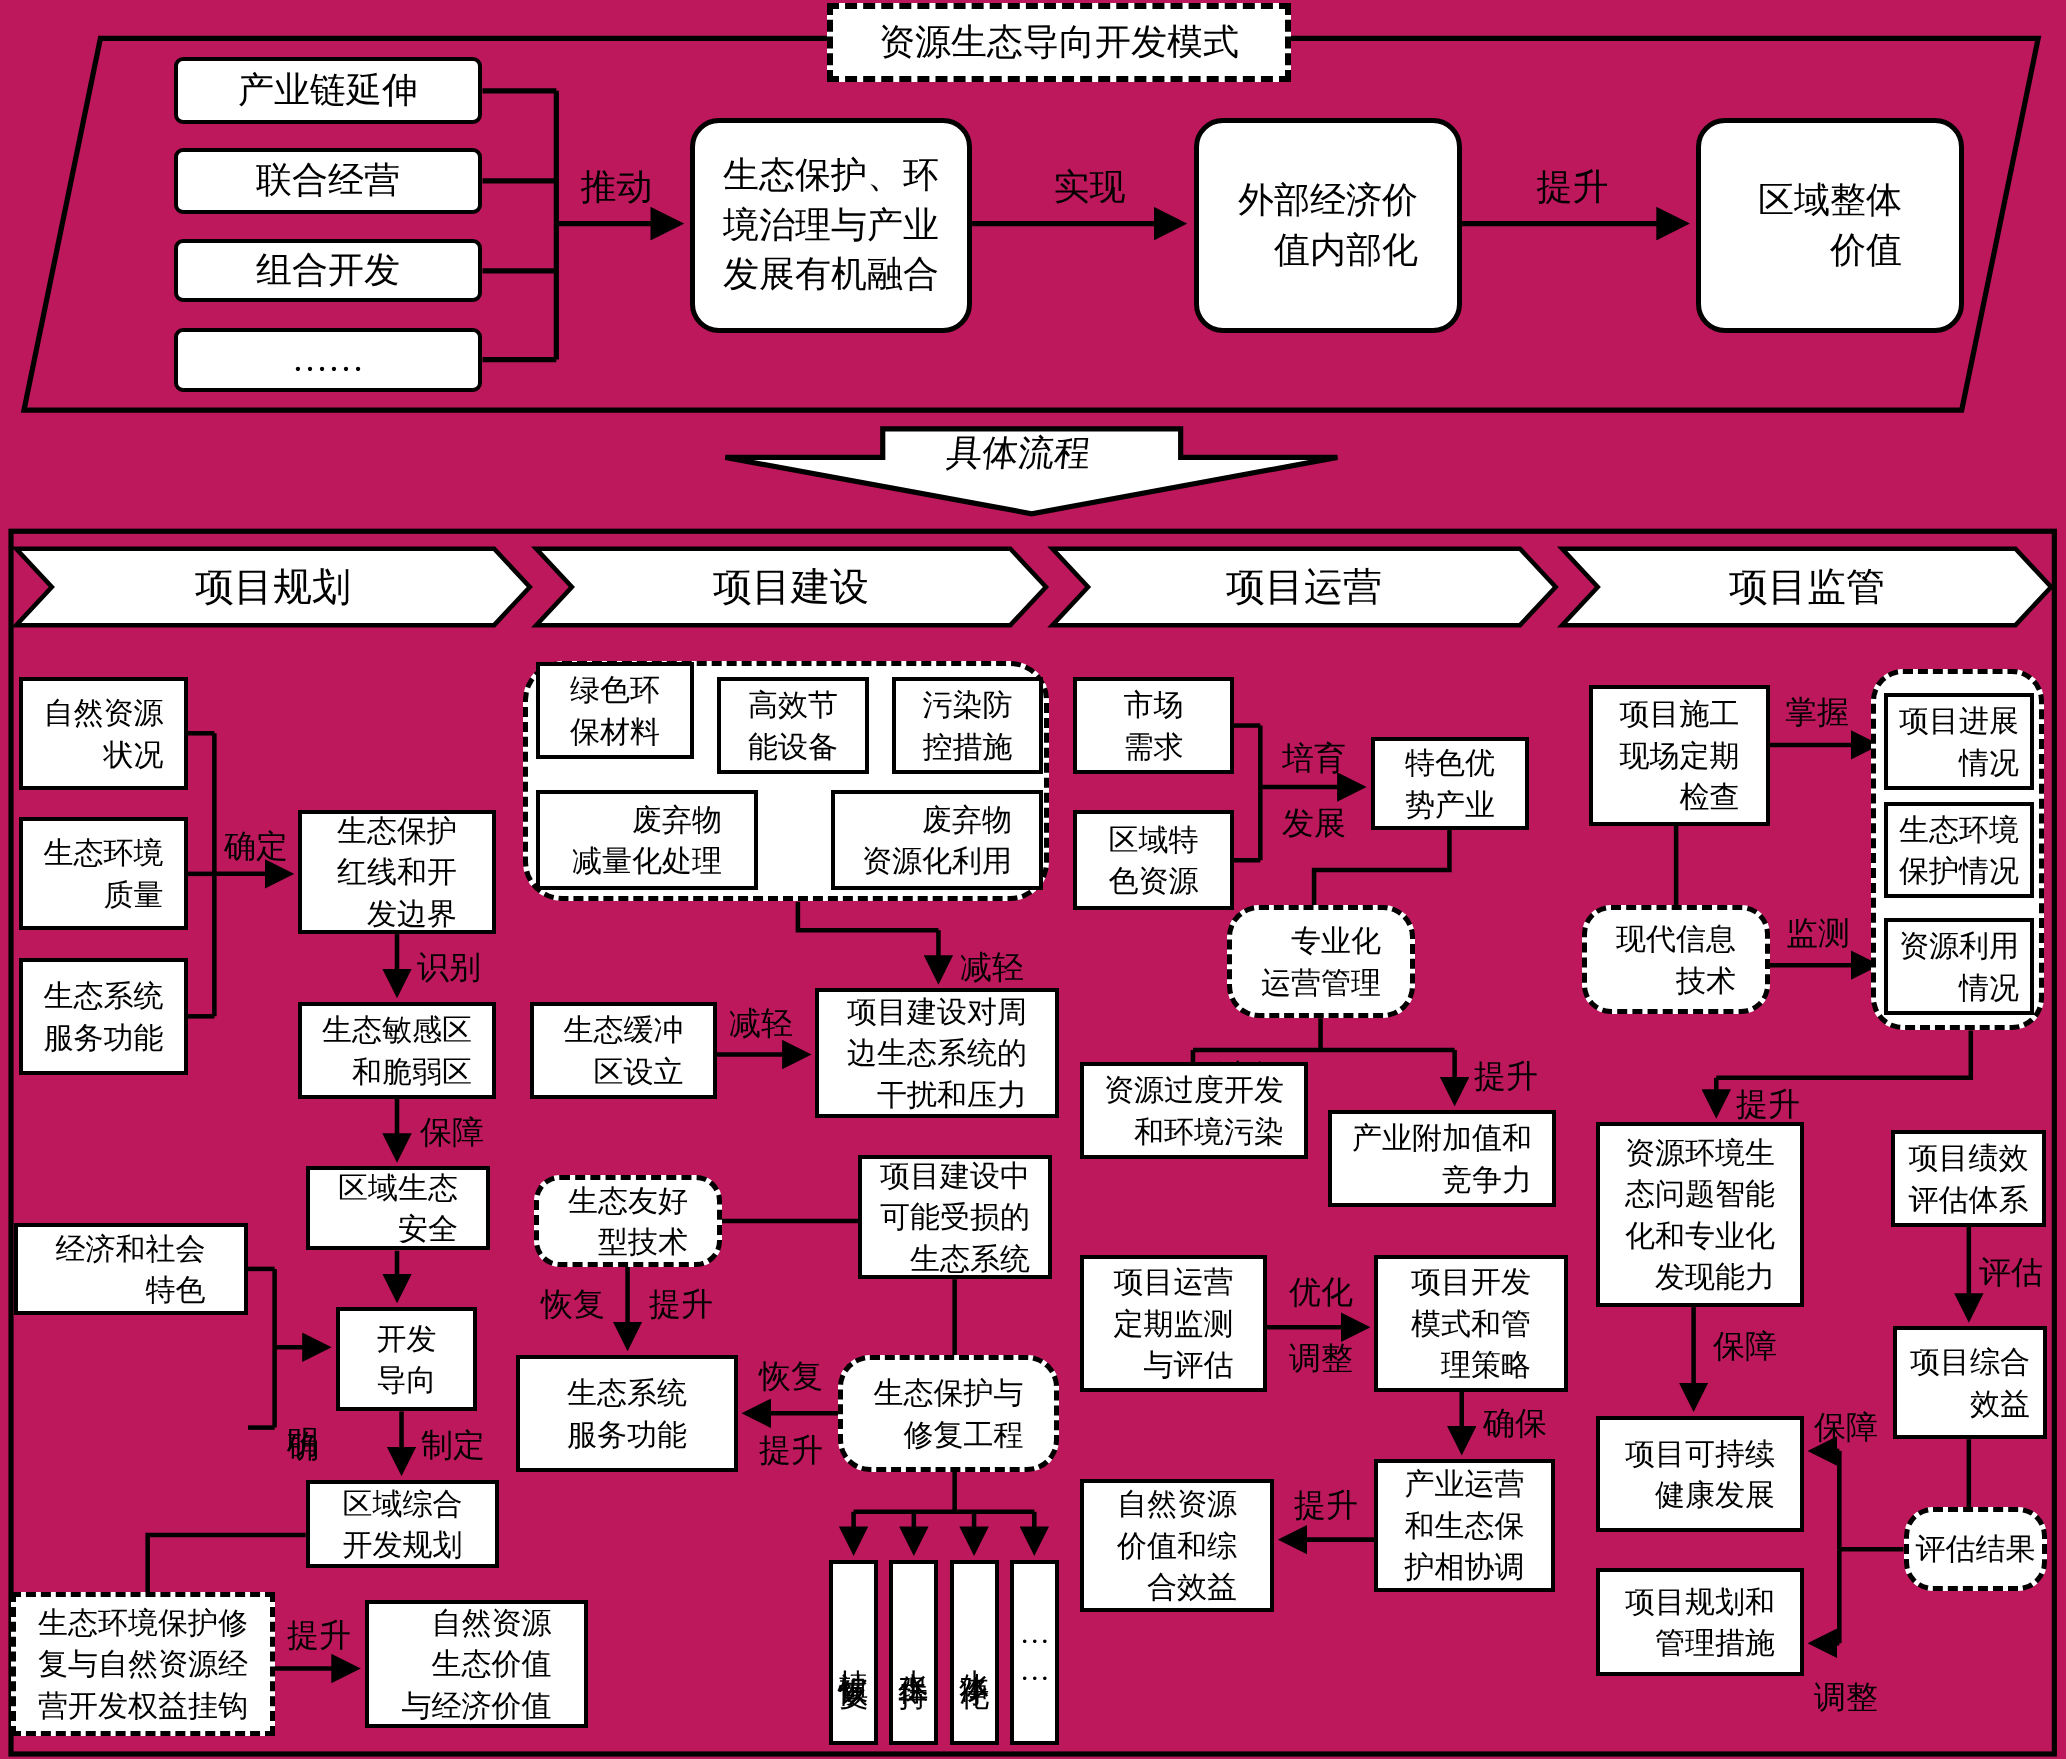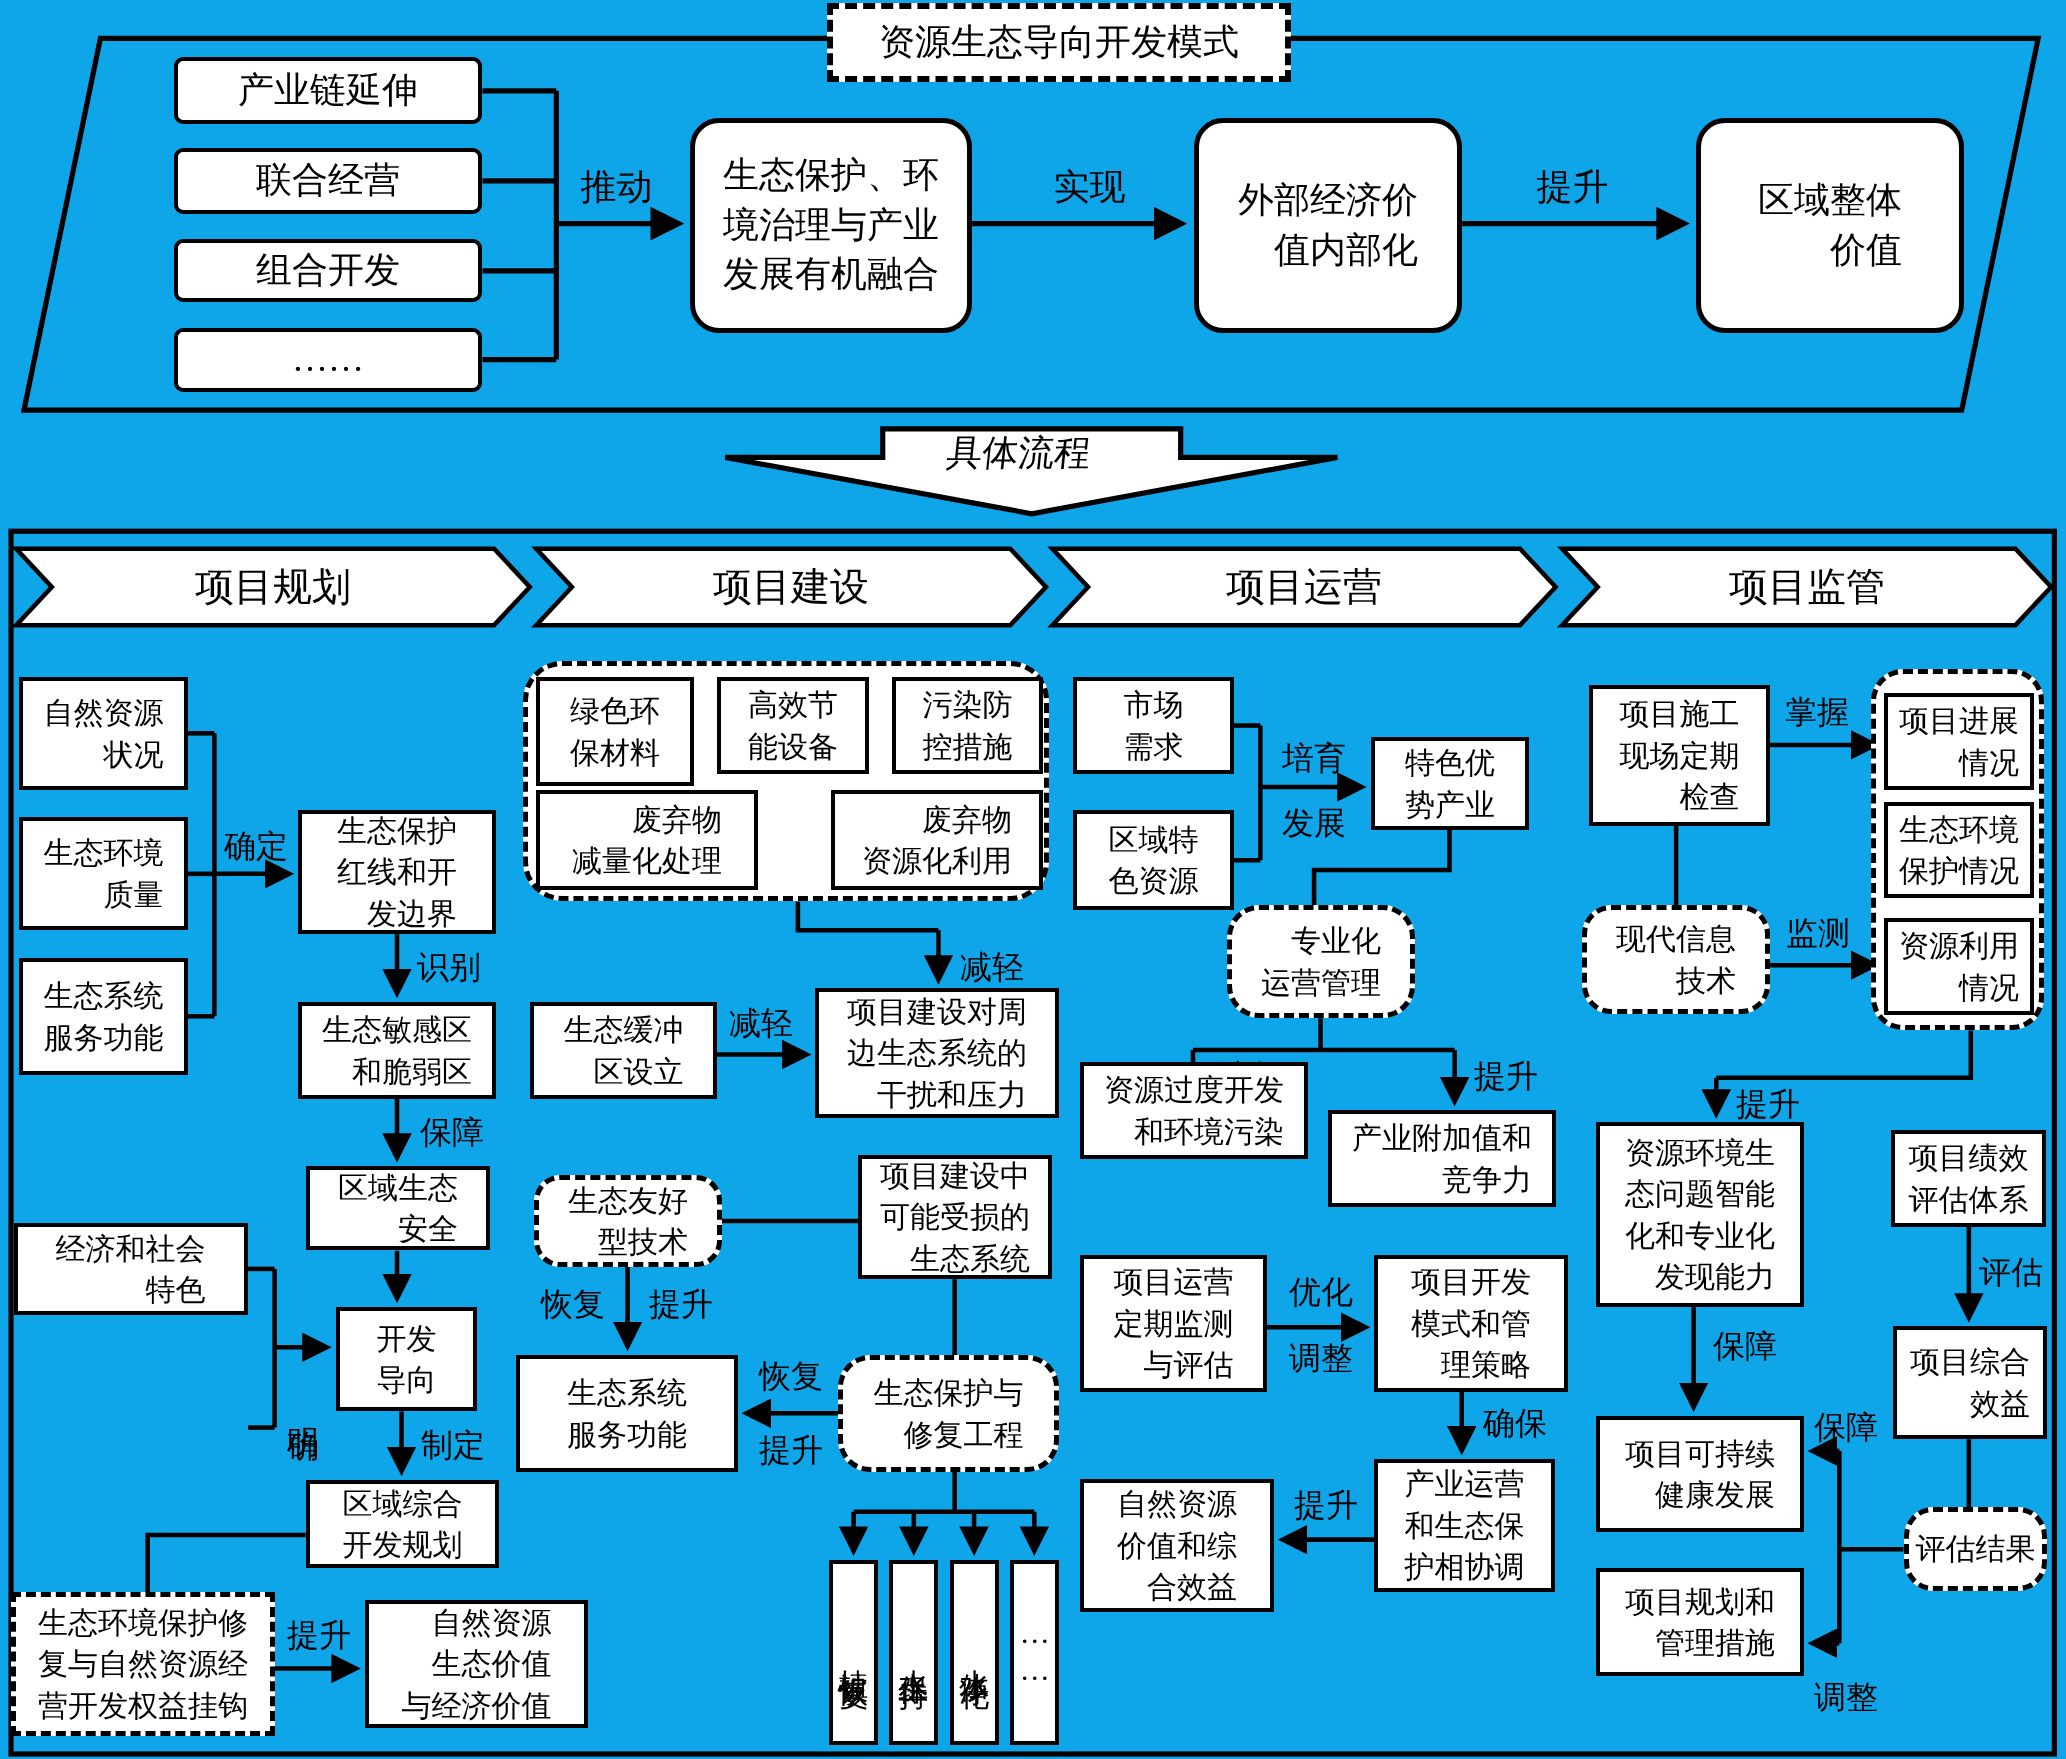--- a/index.html
+++ b/index.html
@@ -1,16 +1,16 @@
 <!DOCTYPE html>
 <html style="font-size:10.4px"><head>
 <meta charset="utf-8">
 <style>
   html,body{margin:0;padding:0;background:#ffffff;}
-  .canvas{position:relative;width:2066px;height:1760px;background:#0ea5e9;
+  .canvas{position:relative;width:2066px;height:1760px;background:#be185d;
           font-family:"Liberation Serif","DejaVu Serif",serif;color:#000;}
   .canvas svg{position:absolute;left:0;top:0;}
   .node{position:absolute;display:flex;align-items:center;justify-content:center;
         text-align:right;white-space:pre-line;background:#fff;box-sizing:border-box;
         font-size:30px;line-height:1.38;}
   .solid{border:4.5px solid #000;}
   .thick{border:5.2px solid #000;}
   .dashed{border:5.8px dashed #000;}
   .round{border-radius:29px;}
   .round-sm{border-radius:9px;}
@@ -175,21 +175,21 @@
 开发规划</div>
   <div class="node dashed" style="left:11px;top:1592px;width:264px;height:144px">生态环境保护修
 复与自然资源经
 营开发权益挂钩</div>
   <div class="label" style="left:277px;top:1615px;width:84px;height:41px">提升</div>
   <div class="node solid" style="left:365px;top:1600px;width:223px;height:128px">自然资源
 生态价值
 与经济价值</div>
 
   <div class="node dashed" style="left:523px;top:661px;width:526px;height:240px;border-radius:39px"></div>
-  <div class="node solid" style="left:536px;top:677px;width:158px;height:109px">绿色环
+  <div class="node solid" style="left:536px;top:662px;width:158px;height:97px">绿色环
 保材料</div>
   <div class="node solid" style="left:717px;top:677px;width:152px;height:97px">高效节
 能设备</div>
   <div class="node solid" style="left:892px;top:677px;width:151px;height:97px">污染防
 控措施</div>
   <div class="node solid" style="left:536px;top:790px;width:222px;height:100px">废弃物
 减量化处理</div>
   <div class="node solid" style="left:831px;top:790px;width:212px;height:100px">废弃物
 资源化利用</div>
   <div class="label" style="left:950px;top:947px;width:84px;height:41px">减轻</div>

